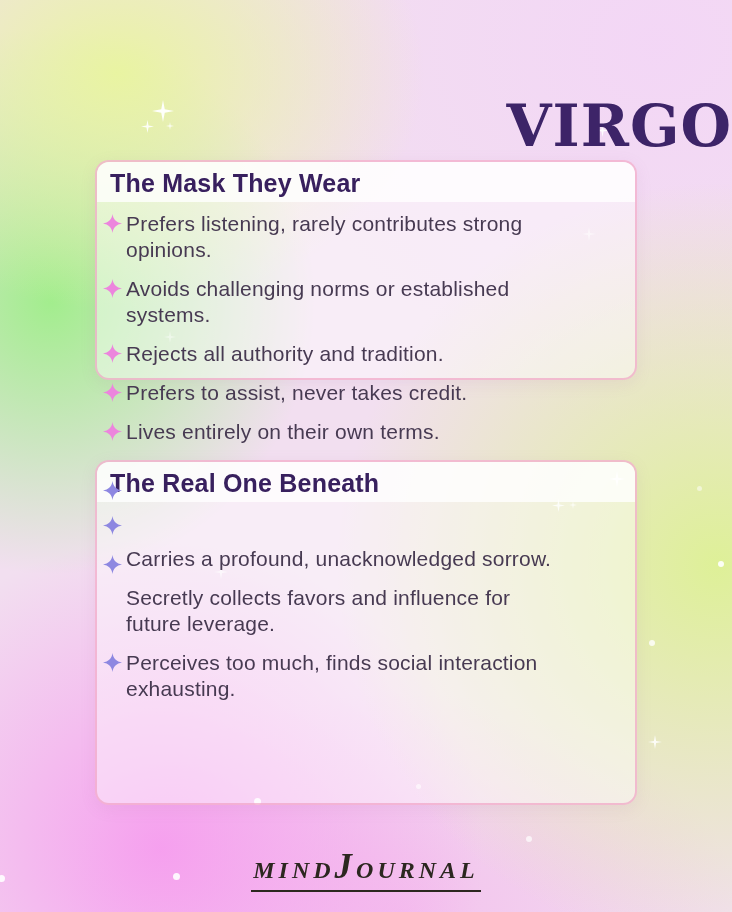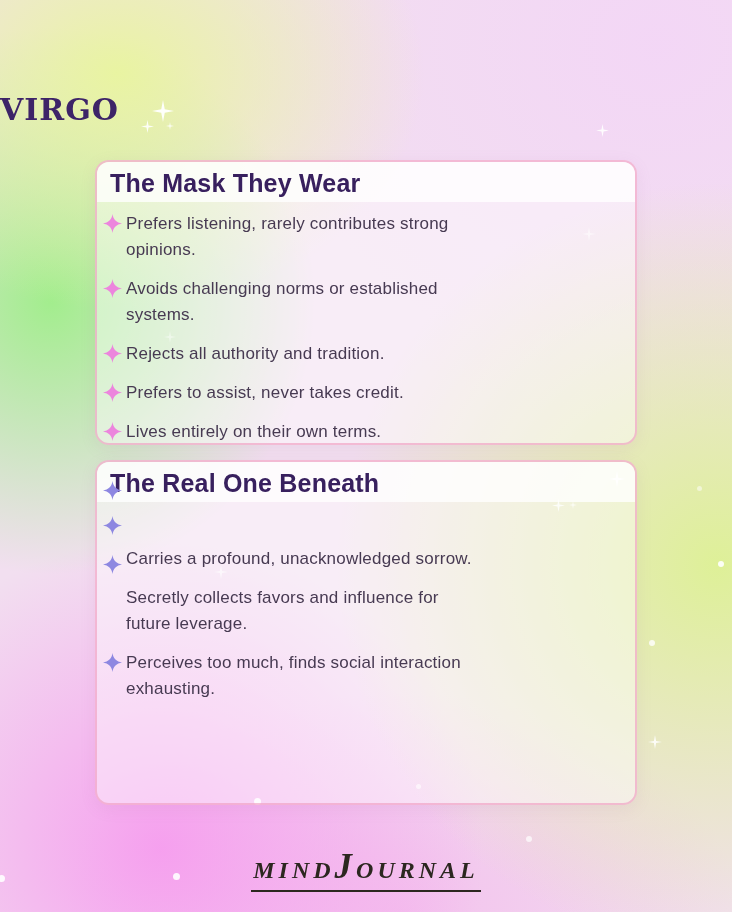--- a/index.html
+++ b/index.html
@@ -16,36 +16,36 @@
       radial-gradient(42% 26% at 16% 8%,  rgba(233,245,158,0.95) 0%, rgba(233,245,158,0) 100%),
       radial-gradient(36% 30% at 7% 33%,  rgba(158,238,136,0.95) 0%, rgba(158,238,136,0) 100%),
       radial-gradient(52% 42% at 98% 62%, rgba(221,241,147,0.95) 0%, rgba(221,241,147,0) 100%),
       radial-gradient(44% 34% at 22% 93%, rgba(246,152,238,0.88) 0%, rgba(246,152,238,0) 100%),
       radial-gradient(46% 24% at 55% 100%,rgba(244,170,235,0.55) 0%, rgba(244,170,235,0) 100%),
       radial-gradient(60% 42% at 90% 5%,  rgba(243,214,246,0.95) 0%, rgba(243,214,246,0) 100%);
   }
 
   .page-title {
     position: absolute; top: 92px; left: 0; width: 100%;
-    margin: 0; text-align: left;
+    margin: 0; text-align: right;
     font-family: "DejaVu Serif", "Liberation Serif", serif;
-    font-weight: bold; font-size: 30px; letter-spacing: 1px;
+    font-weight: bold; font-size: 58px; letter-spacing: 1px;
     color: #3d2468;
   }
 
   .card {
     position: absolute; left: 95px; width: 542px;
     box-sizing: border-box;
     background: rgba(255,255,255,0.45);
     border: 2px solid rgba(239,158,193,0.65);
     border-radius: 14px;
     box-shadow: 0 4px 16px rgba(170,110,160,0.10);
     overflow: visible;
   }
-  .card-mask { top: 160px; height: 285px; }
+  .card-mask { top: 160px; height: 220px; }
   .card-real { top: 460px; height: 345px; }
 
   .card-header {
     background: rgba(255,255,255,0.78);
     border-radius: 12px 12px 0 0;
     padding: 7px 14px 5px 13px;
     height: 28px;
   }
   .card-header h2 {
     margin: 0;
@@ -61,21 +61,21 @@
   .spark-bullet {
     flex: 0 0 auto;
     width: 19px; height: 19px;
     margin: 3px 4px 0 0;
   }
   .card-mask .spark-bullet { color: #ec85dd; }
   .card-real .spark-bullet { color: #8d87e1; }
   .spark-bullet.raised { transform: translateY(-33px); }
   .item-text {
     white-space: pre-line;
-    font-size: 17px; line-height: 26px;
+    font-size: 21px; line-height: 26px;
     color: #473a52; letter-spacing: 0.2px;
   }
 
   .brand-footer {
     position: absolute; top: 850px; left: 0; width: 100%;
     text-align: center;
   }
   .brand {
     display: inline-block;
     border-bottom: 2px solid #2c2720;

